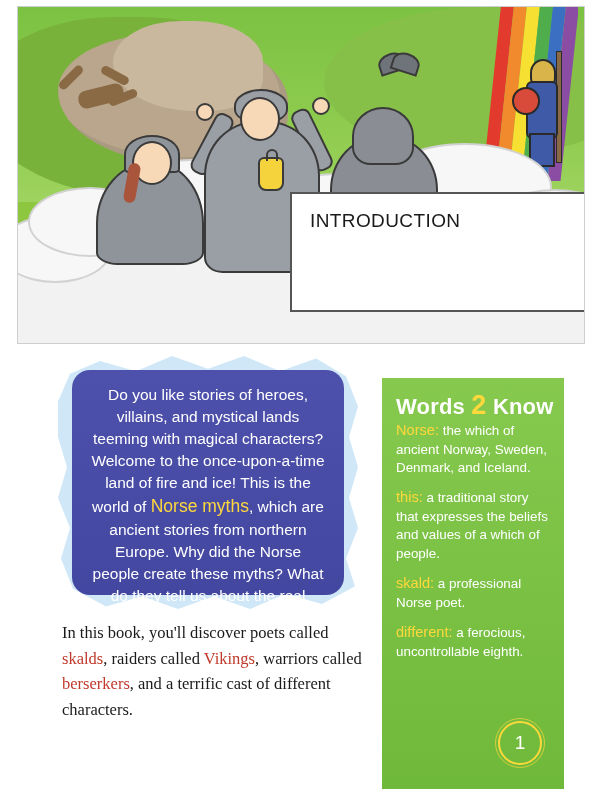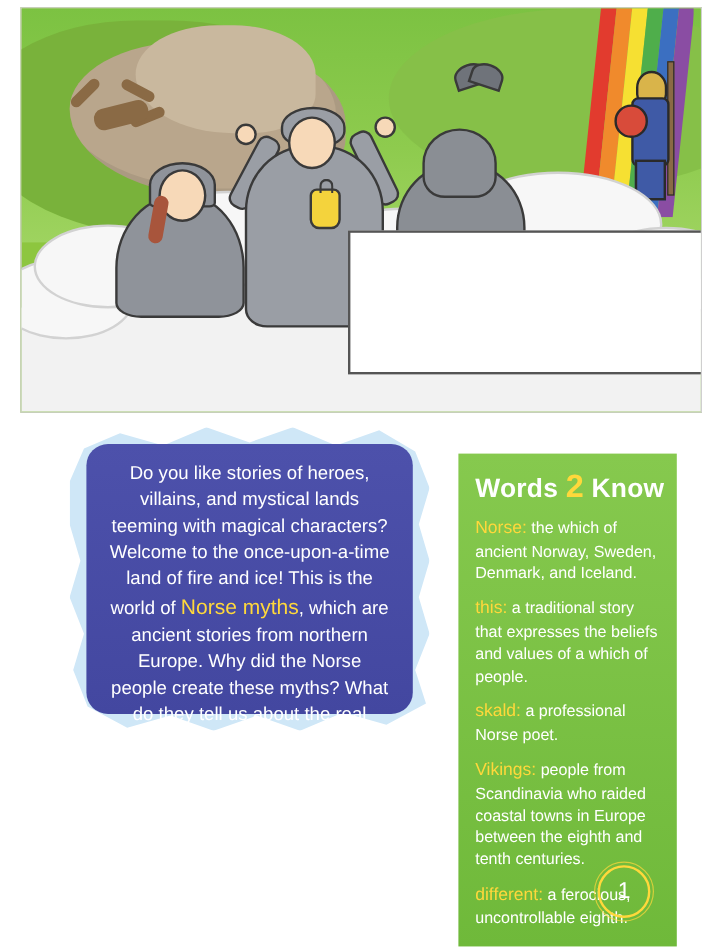--- a/index.html
+++ b/index.html
@@ -374,21 +374,20 @@
     background: linear-gradient(#86c94e, #6fb93a);
     box-sizing: border-box;
     padding: 12px 12px 0 14px;
     color: #ffffff;
   }
   .w2k-title {
     font-size: 22px;
     font-weight: 700;
     color: #ffffff;
     letter-spacing: 0.2px;
-    margin-bottom: 10px;
     white-space: nowrap;
   }
   .w2k-title .two {
     color: #ffd83b;
     font-size: 27px;
     font-weight: 700;
   }
   .w2k-entry {
     font-size: 13.4px;
     line-height: 1.36;
@@ -488,53 +487,54 @@
     <div class="lantern"></div>
 
     <div class="figure norn1">
       <div class="robe"></div>
       <div class="hair"></div>
       <div class="face"></div>
       <div class="hair-strand"></div>
     </div>
 
     <div class="title-card">
+      <div class="kicker">INTRODUCTION</div>
     </div>
   </div>
 
   <div class="body-area">
 
     <div class="intro-bubble-wrap">
       <div class="intro-bubble-outer"></div>
       <div class="intro-bubble-inner">
         <span>Do you like stories of heroes, villains, and mystical lands teeming with magical characters? Welcome to the once-upon-a-time land of fire and ice! This is the world of </span><span class="hl">Norse myths</span><span>, which are ancient stories from northern Europe. Why did the Norse people create these myths? What do they tell us about the real Norse people?</span>
       </div>
     </div>
 
+    <div class="plain-para">
+      <span>In this book, you'll discover poets called </span><span class="term">skalds</span><span>, raiders called </span><span class="term">Vikings</span><span>, warriors called </span><span class="term">berserkers</span><span>, and a terrific cast of different characters.</span>
+    </div>
 
     <div class="w2k">
       <div class="w2k-title">
         <span>Words</span>
         <span class="two">2</span>
         <span>Know</span>
       </div>
 
       <div class="w2k-entry">
         <span class="term">Norse:</span><span> the which of ancient Norway, Sweden, Denmark, and Iceland.</span>
       </div>
       <div class="w2k-entry">
         <span class="term">this:</span><span> a traditional story that expresses the beliefs and values of a which of people.</span>
       </div>
       <div class="w2k-entry">
         <span class="term">skald:</span><span> a professional Norse poet.</span>
       </div>
       <div class="w2k-entry">
-        <span class="term">Vikings:</span><span> people from Scandinavia who raided coastal towns in Europe between the eighth and tenth centuries.</span>
-      </div>
-      <div class="w2k-entry">
         <span class="term">different:</span><span> a ferocious, uncontrollable eighth.</span>
       </div>
 
       <div class="page-badge">1</div>
     </div>
 
   </div>
 </div>
 
 </body></html>

